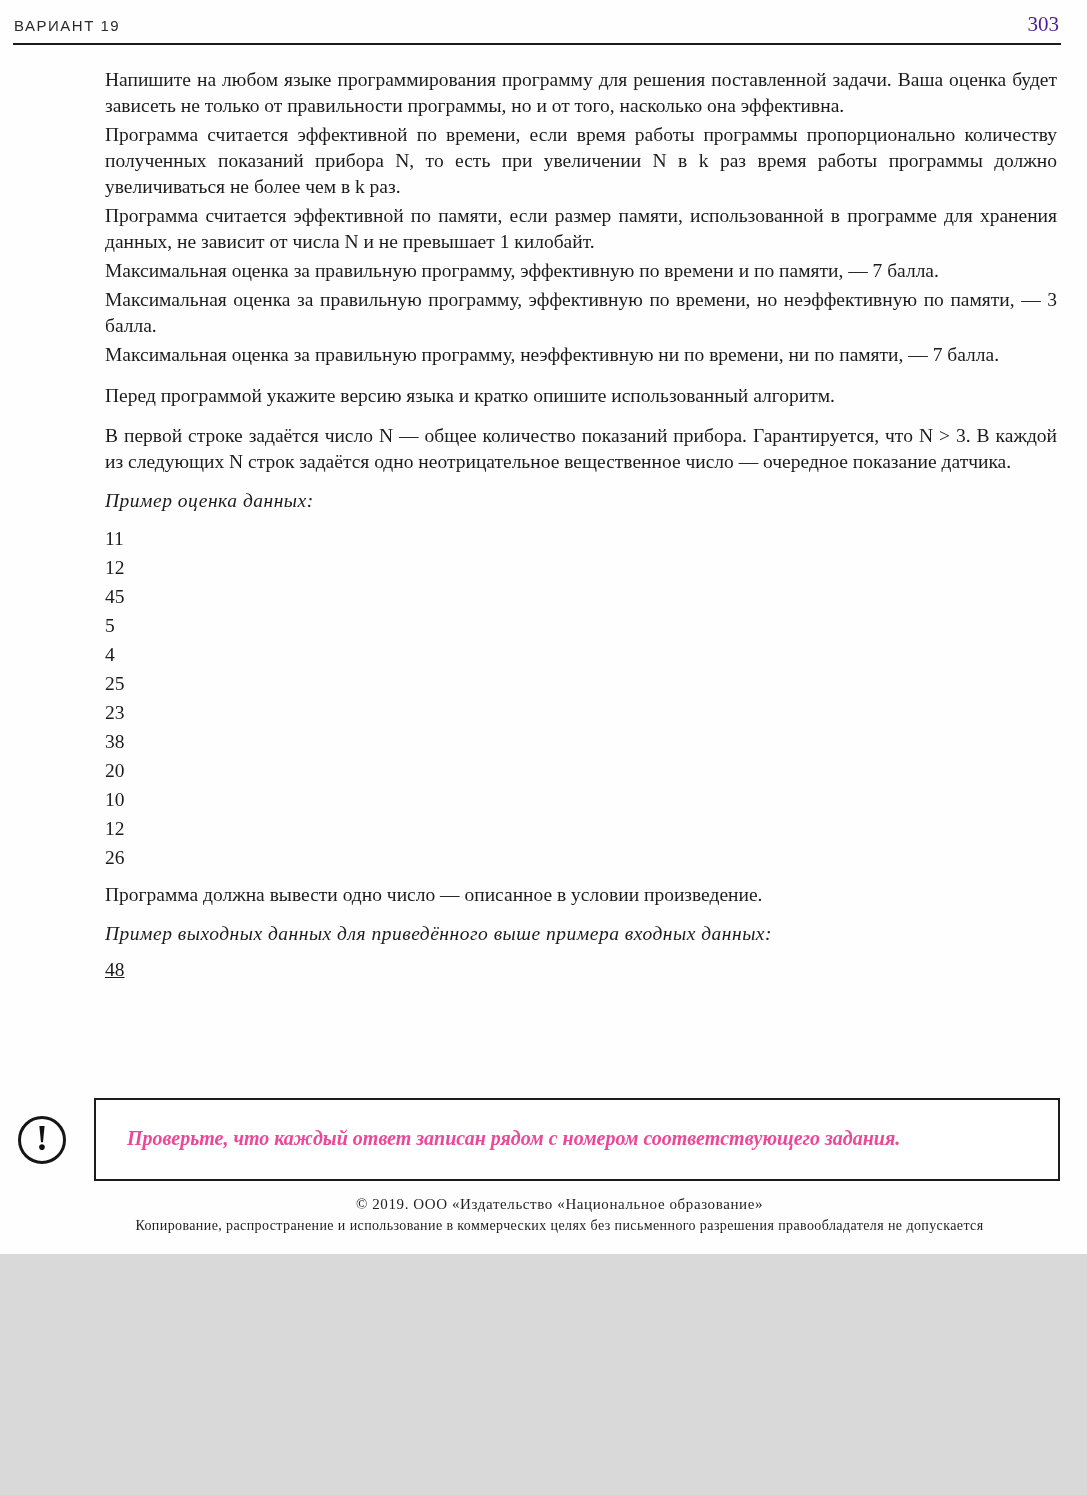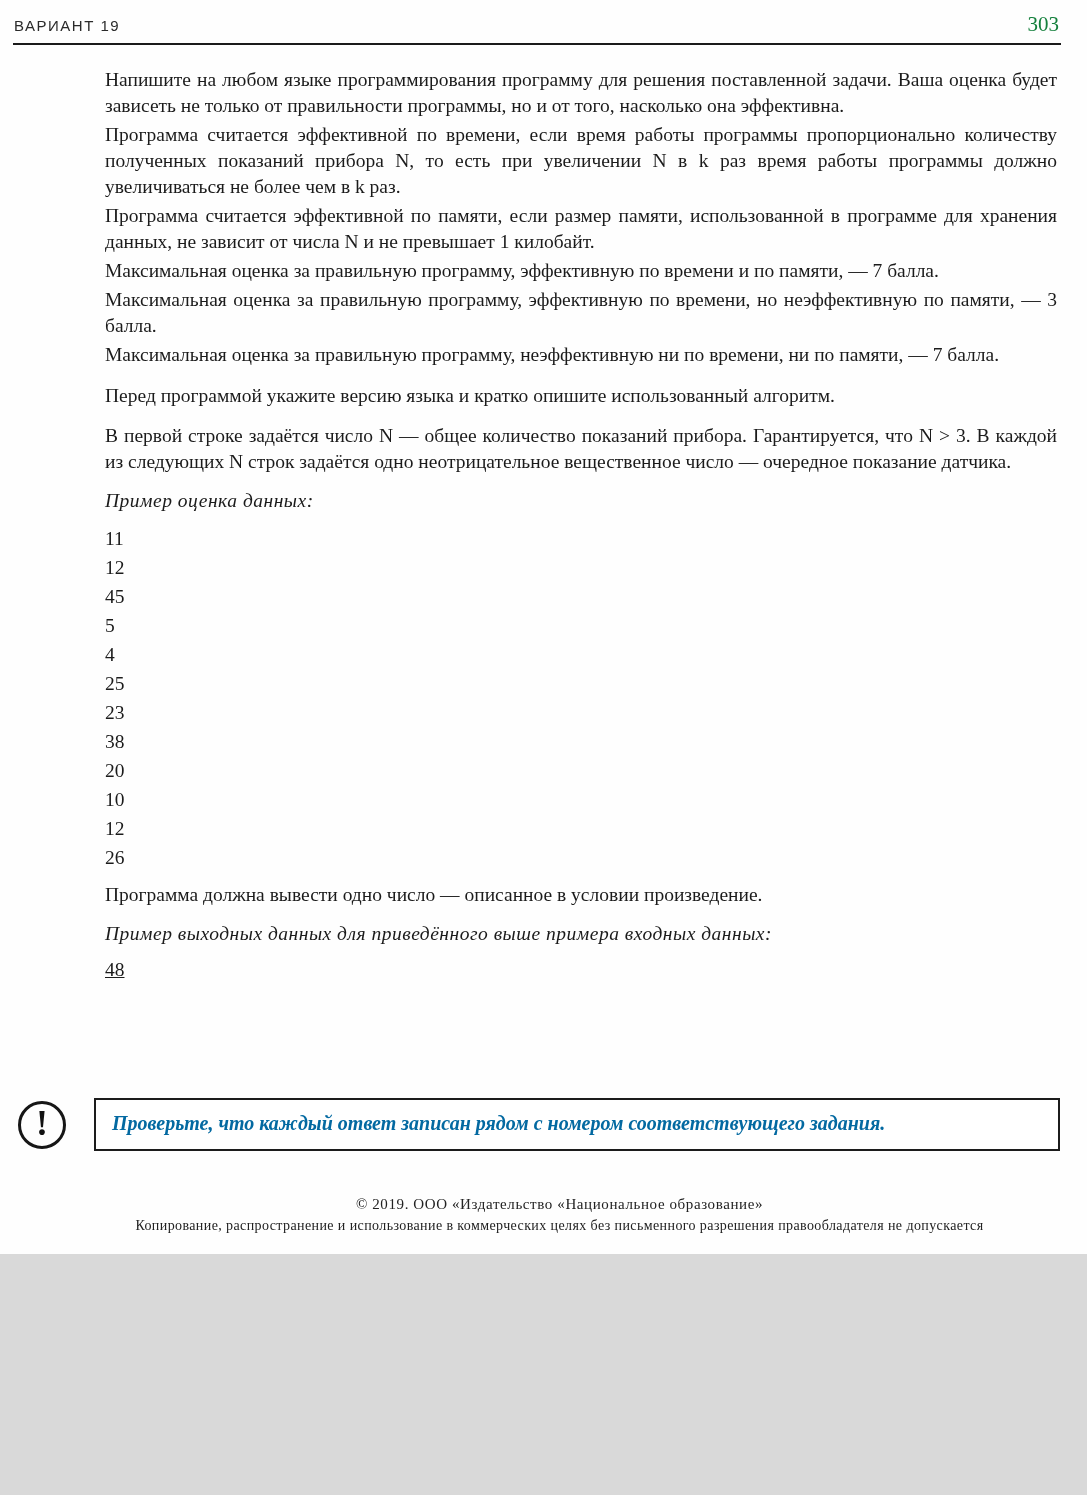--- a/index.html
+++ b/index.html
@@ -24,21 +24,21 @@
     padding: 12px 28px 0 14px;
   }
   .variant-label {
     font-family: "Liberation Sans", sans-serif;
     font-size: 15px;
     letter-spacing: 1.5px;
     color: #2a2a2a;
   }
   .page-num {
     font-size: 21px;
-    color: #15803d;
+    color: #4c1d95;
   }
   .rule {
     border: none;
     border-top: 2.5px solid #1a1a1a;
     margin: 6px 26px 0 13px;
   }
 
   .content {
     margin: 22px 30px 0 105px;
     font-size: 19.5px;
@@ -84,27 +84,27 @@
     color: #111;
     padding-bottom: 3px;
   }
   .notice-box {
     flex: 1;
     border: 2px solid #1c1c1c;
     background: #fff;
     padding: 9px 16px 11px 16px;
   }
   .notice-text {
-    margin: 0;
+    margin: 15px;
     font-style: italic;
     font-weight: 700;
     font-size: 20px;
     line-height: 29px;
     text-align: justify;
-    color: #0369a1;
+    color: #ec4899;
   }
 
   .page-footer {
     position: absolute;
     left: 0; right: 0;
     bottom: 20px;
     text-align: center;
     color: #222;
     padding-left: 32px;
   }

